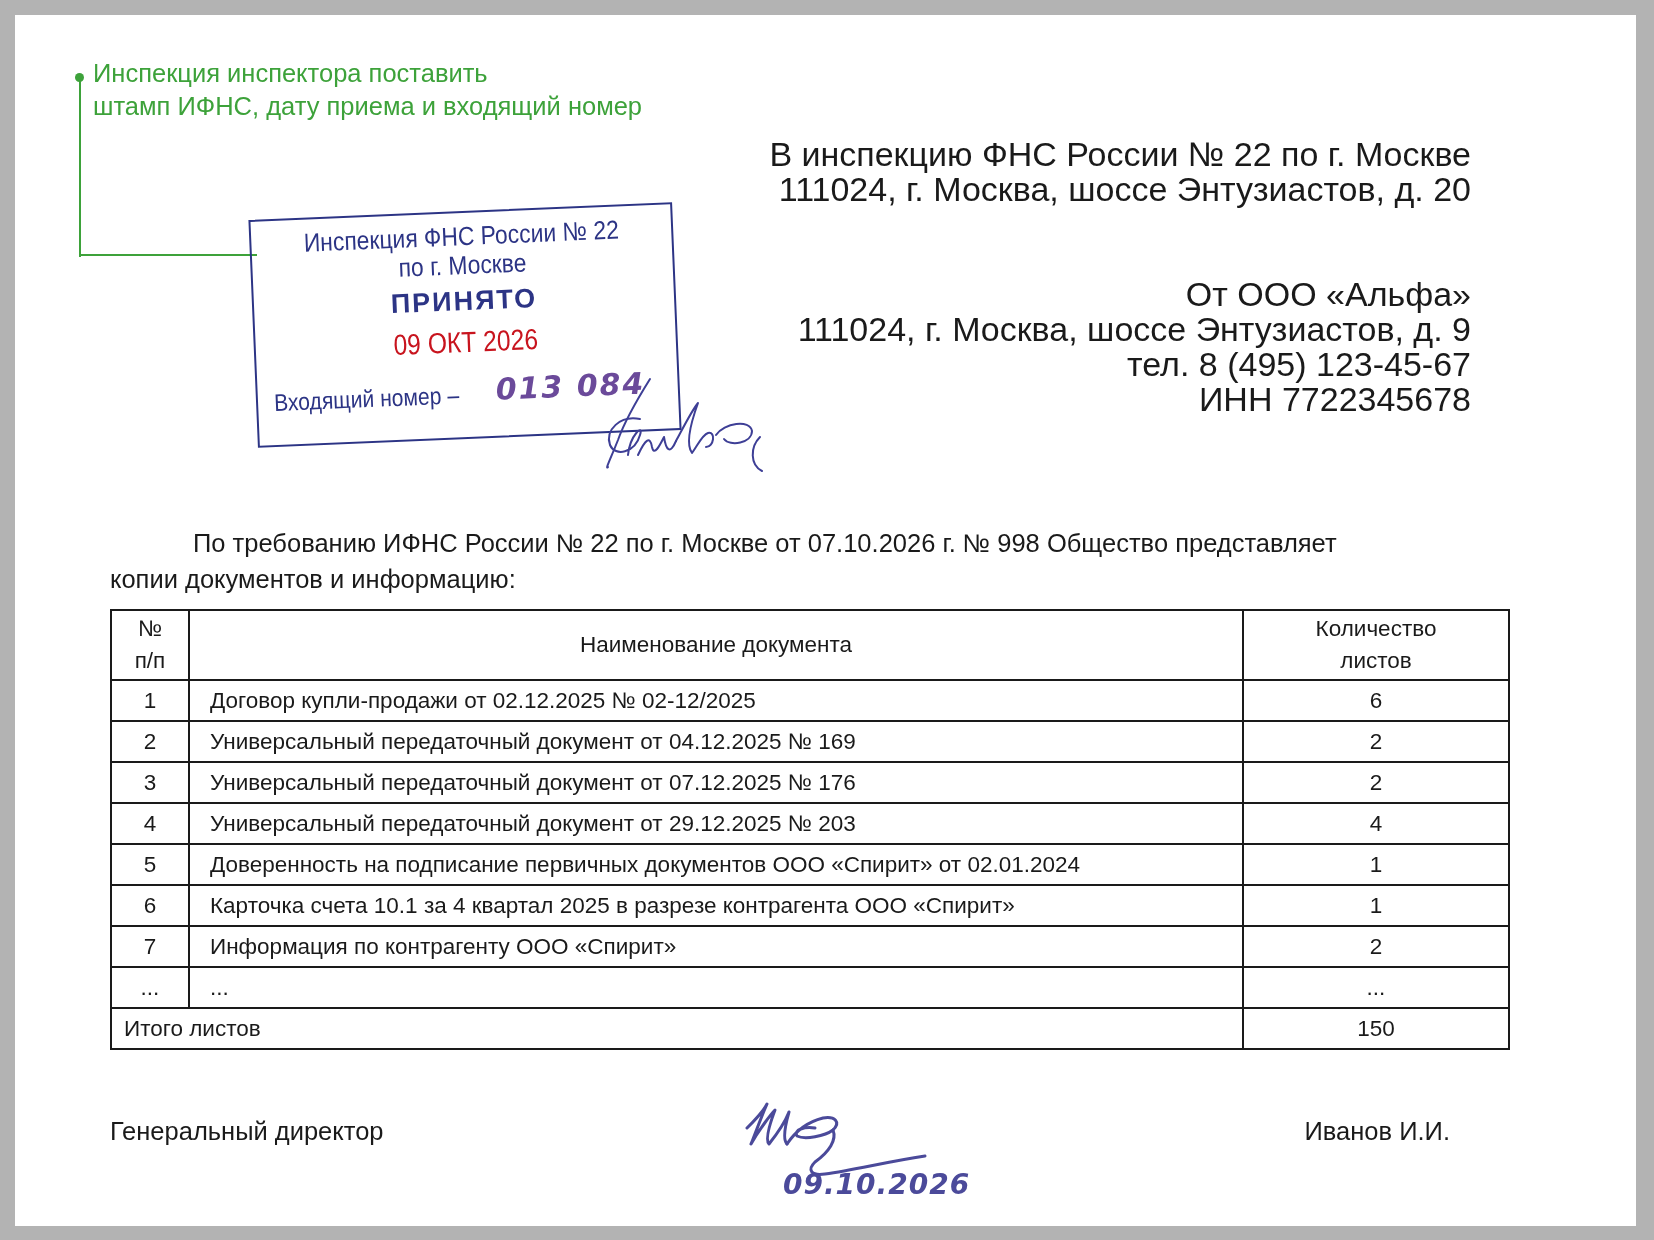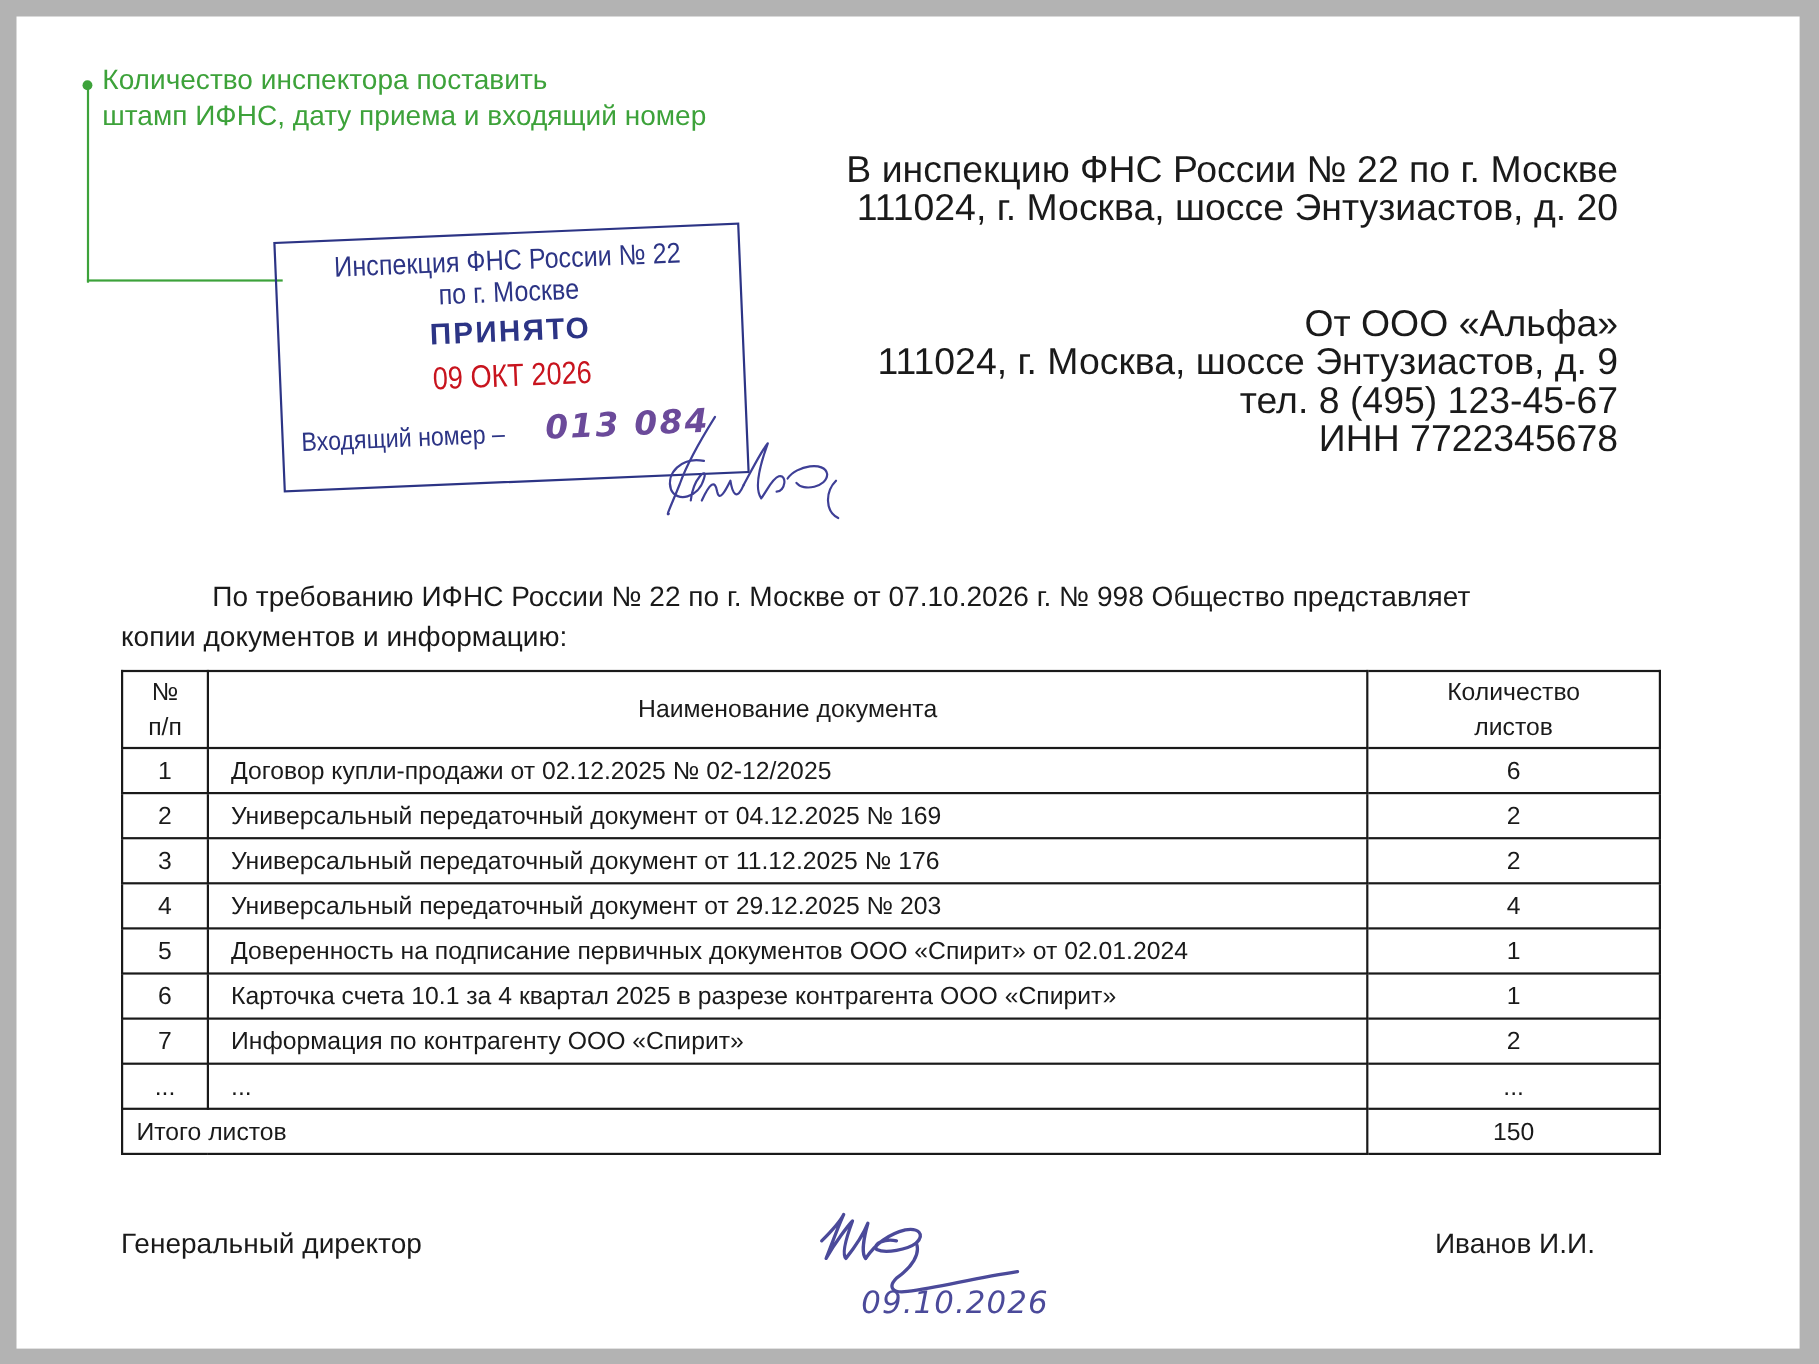--- a/index.html
+++ b/index.html
@@ -97,34 +97,34 @@
     .c-name { text-align: left; padding-left: 20px !important; margin-left: 48px; }
     .c-cnt { width: 264px; text-align: center; }
     th.c-name { text-align: center; padding-left: 0 !important; }
     td.total-label { padding-left: 12px !important; }
     
     .sign-role { position: absolute; left: 95px; top: 1102px; font-size: 25.5px; }
     .sign-name { position: absolute; right: 186px; top: 1102px; font-size: 25.5px; }
     .sig2 { position: absolute; left: 730px; top: 1085px; width: 190px; height: 95px; }
     .sign-date {
       position: absolute; left: 768px; top: 1153px;
-      color: #4b4a9a; font-size: 28px; font-style: italic; font-weight: normal;
+      color: #4b4a9a; font-size: 28px; font-style: italic; font-weight: bold;
       font-family: "DejaVu Sans", sans-serif; letter-spacing: 1px;
     }
   </style>
 </head>
 <body>
 
 <div class="page">
 
   <div class="note-dot"></div>
   <div class="note-line-v"></div>
   <div class="note-line-h"></div>
   <div class="note">
-    <div>Количество инспектора поставить</div>
+    <div>Инспекция инспектора поставить</div>
     <div>штамп ИФНС, дату приема и входящий номер</div>
   </div>
 
   <div class="stamp">
     <div class="s1">Инспекция ФНС России № 22</div>
     <div class="s2">по г. Москве</div>
     <div class="s3">ПРИНЯТО</div>
     <div class="s4">09 ОКТ 2026</div>
     <div class="s5">
       <span class="lbl">Входящий номер –</span>
@@ -180,21 +180,21 @@
           <td class="c-name">Договор купли-продажи от 02.12.2025 № 02-12/2025</td>
           <td class="c-cnt">6</td>
         </tr>
         <tr>
           <td class="c-num">2</td>
           <td class="c-name">Универсальный передаточный документ от 04.12.2025 № 169</td>
           <td class="c-cnt">2</td>
         </tr>
         <tr>
           <td class="c-num">3</td>
-          <td class="c-name">Универсальный передаточный документ от 11.12.2025 № 176</td>
+          <td class="c-name">Универсальный передаточный документ от 07.12.2025 № 176</td>
           <td class="c-cnt">2</td>
         </tr>
         <tr>
           <td class="c-num">4</td>
           <td class="c-name">Универсальный передаточный документ от 29.12.2025 № 203</td>
           <td class="c-cnt">4</td>
         </tr>
         <tr>
           <td class="c-num">5</td>
           <td class="c-name">Доверенность на подписание первичных документов ООО «Спирит» от 02.01.2024</td>

